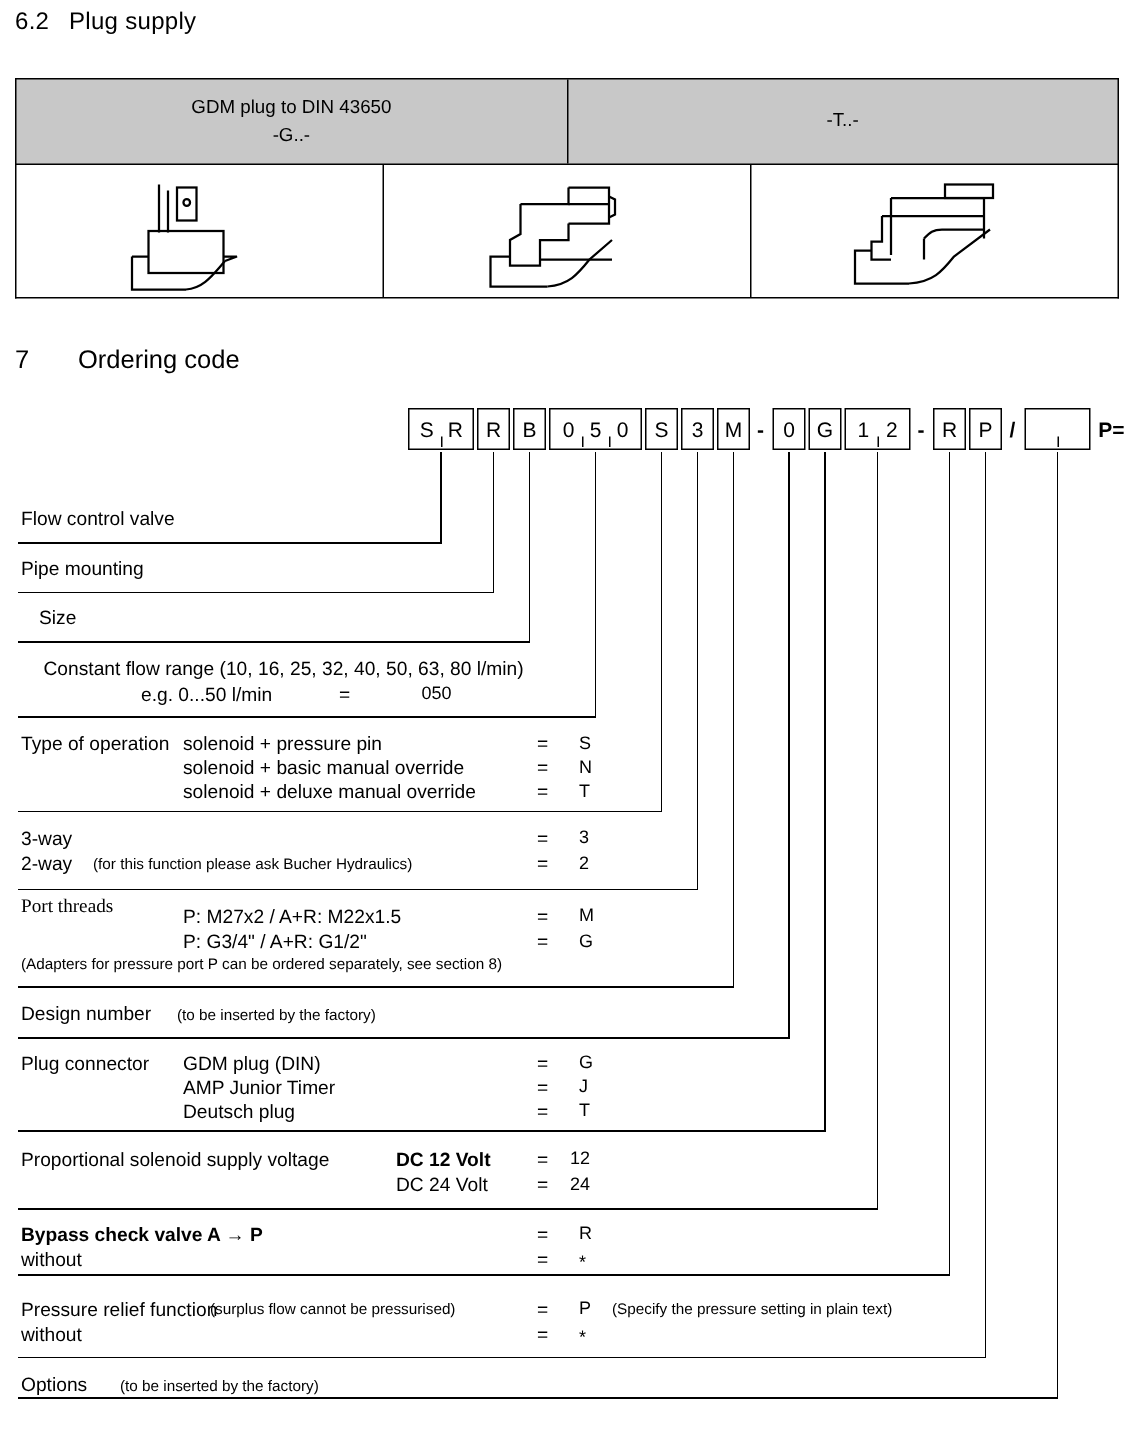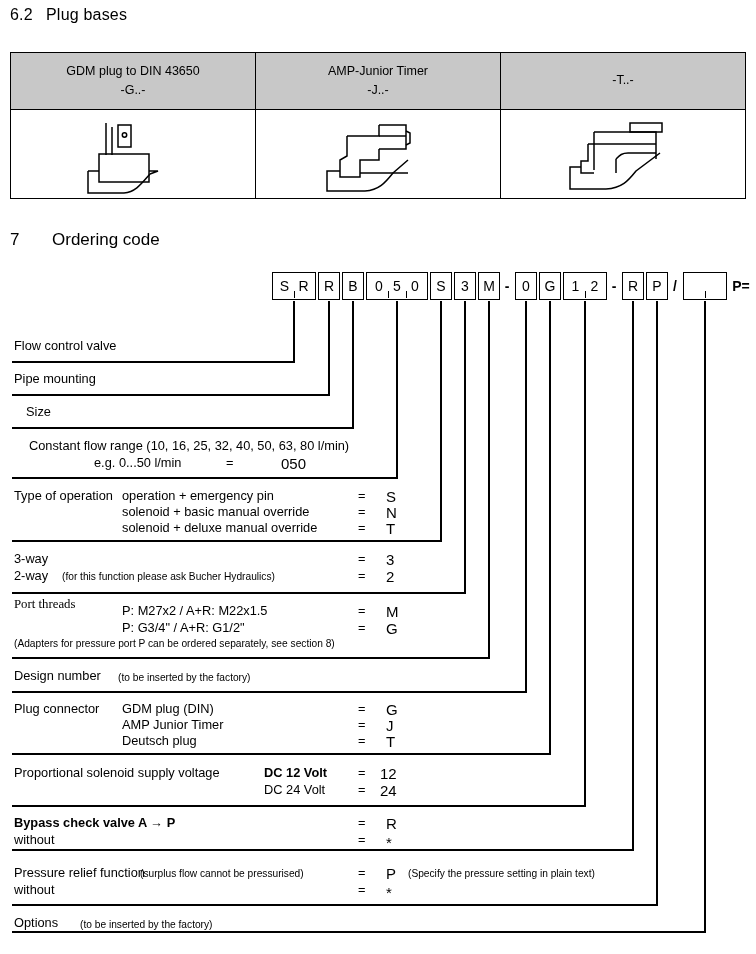--- a/index.html
+++ b/index.html
@@ -48,40 +48,36 @@
   }
   .code-plain{
     position:absolute;top:0;height:28px;display:flex;align-items:center;justify-content:center;
     font-size:14px;font-weight:bold;
   }
 
   
   .row-label{position:absolute;font-size:12.8px;white-space:nowrap;}
   .row-small{font-size:10.2px;}
   .eq{position:absolute;font-size:12.8px;}
-  .val{position:absolute;font-size:15px;}
+  .val{position:absolute;font-size:12px;}
 
   #lines{position:absolute;left:0;top:0;width:756px;height:954px;pointer-events:none;}
 </style>
 </head>
 <body>
 
 <div class="abs" id="sec62-heading">
-  <span class="num">6.2</span><span>Plug bases</span>
+  <span class="num">6.2</span><span>Plug supply</span>
 </div>
 
 <div class="abs" id="plug-table">
   <div id="plug-head-row">
     <div class="plug-head-cell">
       <span>GDM plug to DIN 43650</span>
       <span>-G..-</span>
-    </div>
-    <div class="plug-head-cell">
-      <span>AMP-Junior Timer</span>
-      <span>-J..-</span>
     </div>
     <div class="plug-head-cell">
       <span>-T..-</span>
     </div>
   </div>
   <div id="plug-body-row">
     <div class="plug-body-cell">
       <svg width="150" height="86" viewBox="0 0 150 86">
         <g fill="none" stroke="#000" stroke-width="1.5">
           <path d="M48 12 L48 44"></path>
@@ -227,21 +223,21 @@
 <div class="row-label" style="left:14px;top:371px;">Pipe mounting</div>
 
 <div class="row-label" style="left:14px;top:404px;margin-left:12px;">Size</div>
 
 <div class="row-label" style="left:14px;top:438px;margin-left:15px;">Constant flow range (10, 16, 25, 32, 40, 50, 63, 80 l/min)</div>
 <div class="row-label" style="left:94px;top:455px;">e.g. 0...50 l/min</div>
 <div class="eq" style="left:226px;top:455px;">=</div>
 <div class="val" style="left:281px;top:455px;">050</div>
 
 <div class="row-label" style="left:14px;top:488px;">Type of operation</div>
-<div class="row-label" style="left:122px;top:488px;">operation + emergency pin</div>
+<div class="row-label" style="left:122px;top:488px;">solenoid + pressure pin</div>
 <div class="eq" style="left:358px;top:488px;">=</div>
 <div class="val" style="left:386px;top:488px;">S</div>
 <div class="row-label" style="left:122px;top:504px;">solenoid + basic manual override</div>
 <div class="eq" style="left:358px;top:504px;">=</div>
 <div class="val" style="left:386px;top:504px;">N</div>
 <div class="row-label" style="left:122px;top:520px;">solenoid + deluxe manual override</div>
 <div class="eq" style="left:358px;top:520px;">=</div>
 <div class="val" style="left:386px;top:520px;">T</div>
 
 <div class="row-label" style="left:14px;top:551px;">3-way</div>

